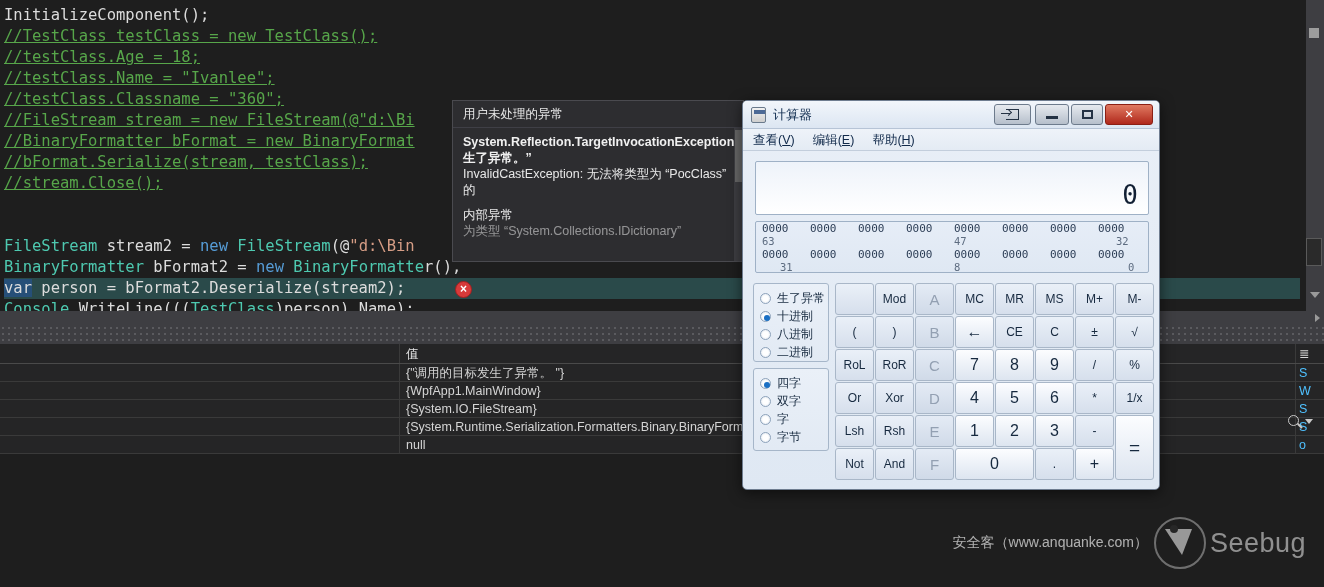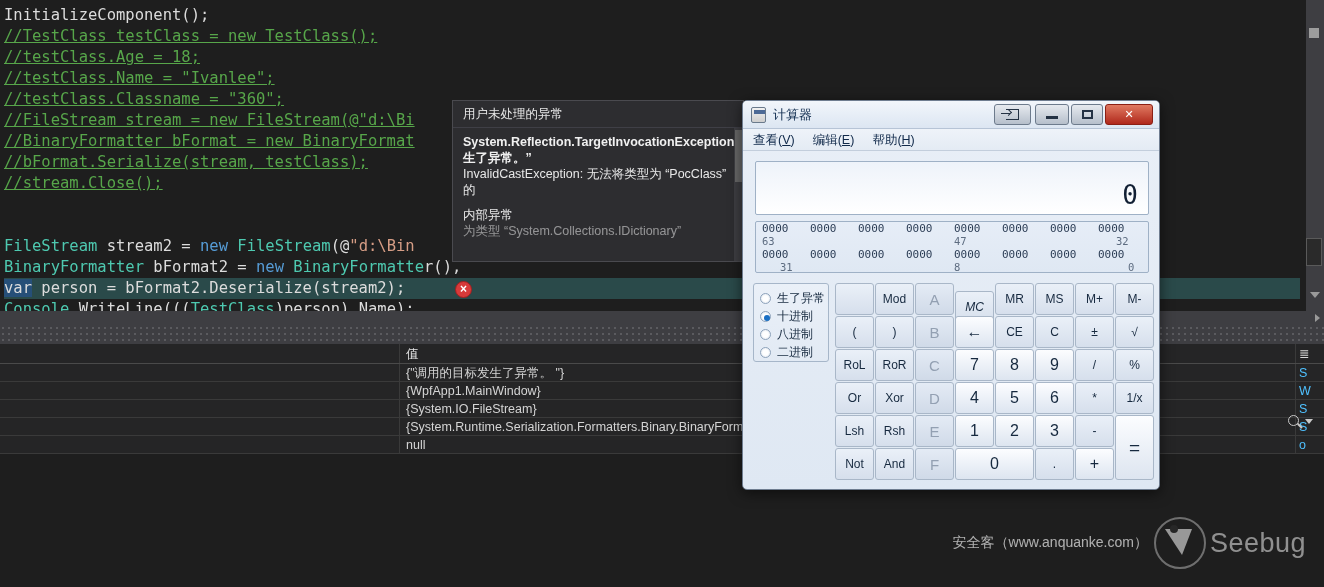--- a/index.html
+++ b/index.html
@@ -414,26 +414,32 @@
         <span class="bit-lbl" style="left: 372px;">0</span>
       </div>
     </div>
 
   <div id="radix-box">
       <div class="radio-row"><span class="radio"></span><span>生了异常</span></div>
       <div class="radio-row"><span class="radio on"></span><span>十进制</span></div>
       <div class="radio-row"><span class="radio"></span><span>八进制</span></div>
       <div class="radio-row"><span class="radio"></span><span>二进制</span></div>
     </div>
+  <div id="wordsize-box">
+      <div class="radio-row"><span class="radio on"></span><span>四字</span></div>
+      <div class="radio-row"><span class="radio"></span><span>双字</span></div>
+      <div class="radio-row"><span class="radio"></span><span>字</span></div>
+      <div class="radio-row"><span class="radio"></span><span>字节</span></div>
+    </div>
 
   <div id="keypad">
       <div class="key fn dis" style="left: 0px; top: 0px; width: 39px; height: 32px;"></div>
       <div class="key fn" style="left: 40px; top: 0px; width: 39px; height: 32px;">Mod</div>
       <div class="key hex dis" style="left: 80px; top: 0px; width: 39px; height: 32px;">A</div>
-      <div class="key fn" style="left: 120px; top: 8px; width: 39px; height: 32px; font-style: italic;">MC</div>
+      <div class="key fn" style="left: 120px; top: 0px; width: 39px; height: 32px;">MC</div>
       <div class="key fn" style="left: 160px; top: 0px; width: 39px; height: 32px;">MR</div>
       <div class="key fn" style="left: 200px; top: 0px; width: 39px; height: 32px;">MS</div>
       <div class="key fn" style="left: 240px; top: 0px; width: 39px; height: 32px;">M+</div>
       <div class="key fn" style="left: 280px; top: 0px; width: 39px; height: 32px;">M-</div>
       <div class="key fn" style="left: 0px; top: 33px; width: 39px; height: 32px;">(</div>
       <div class="key fn" style="left: 40px; top: 33px; width: 39px; height: 32px;">)</div>
       <div class="key hex dis" style="left: 80px; top: 33px; width: 39px; height: 32px;">B</div>
       <div class="key big" style="left: 120px; top: 33px; width: 39px; height: 32px;">←</div>
       <div class="key fn" style="left: 160px; top: 33px; width: 39px; height: 32px;">CE</div>
       <div class="key fn" style="left: 200px; top: 33px; width: 39px; height: 32px;">C</div>

